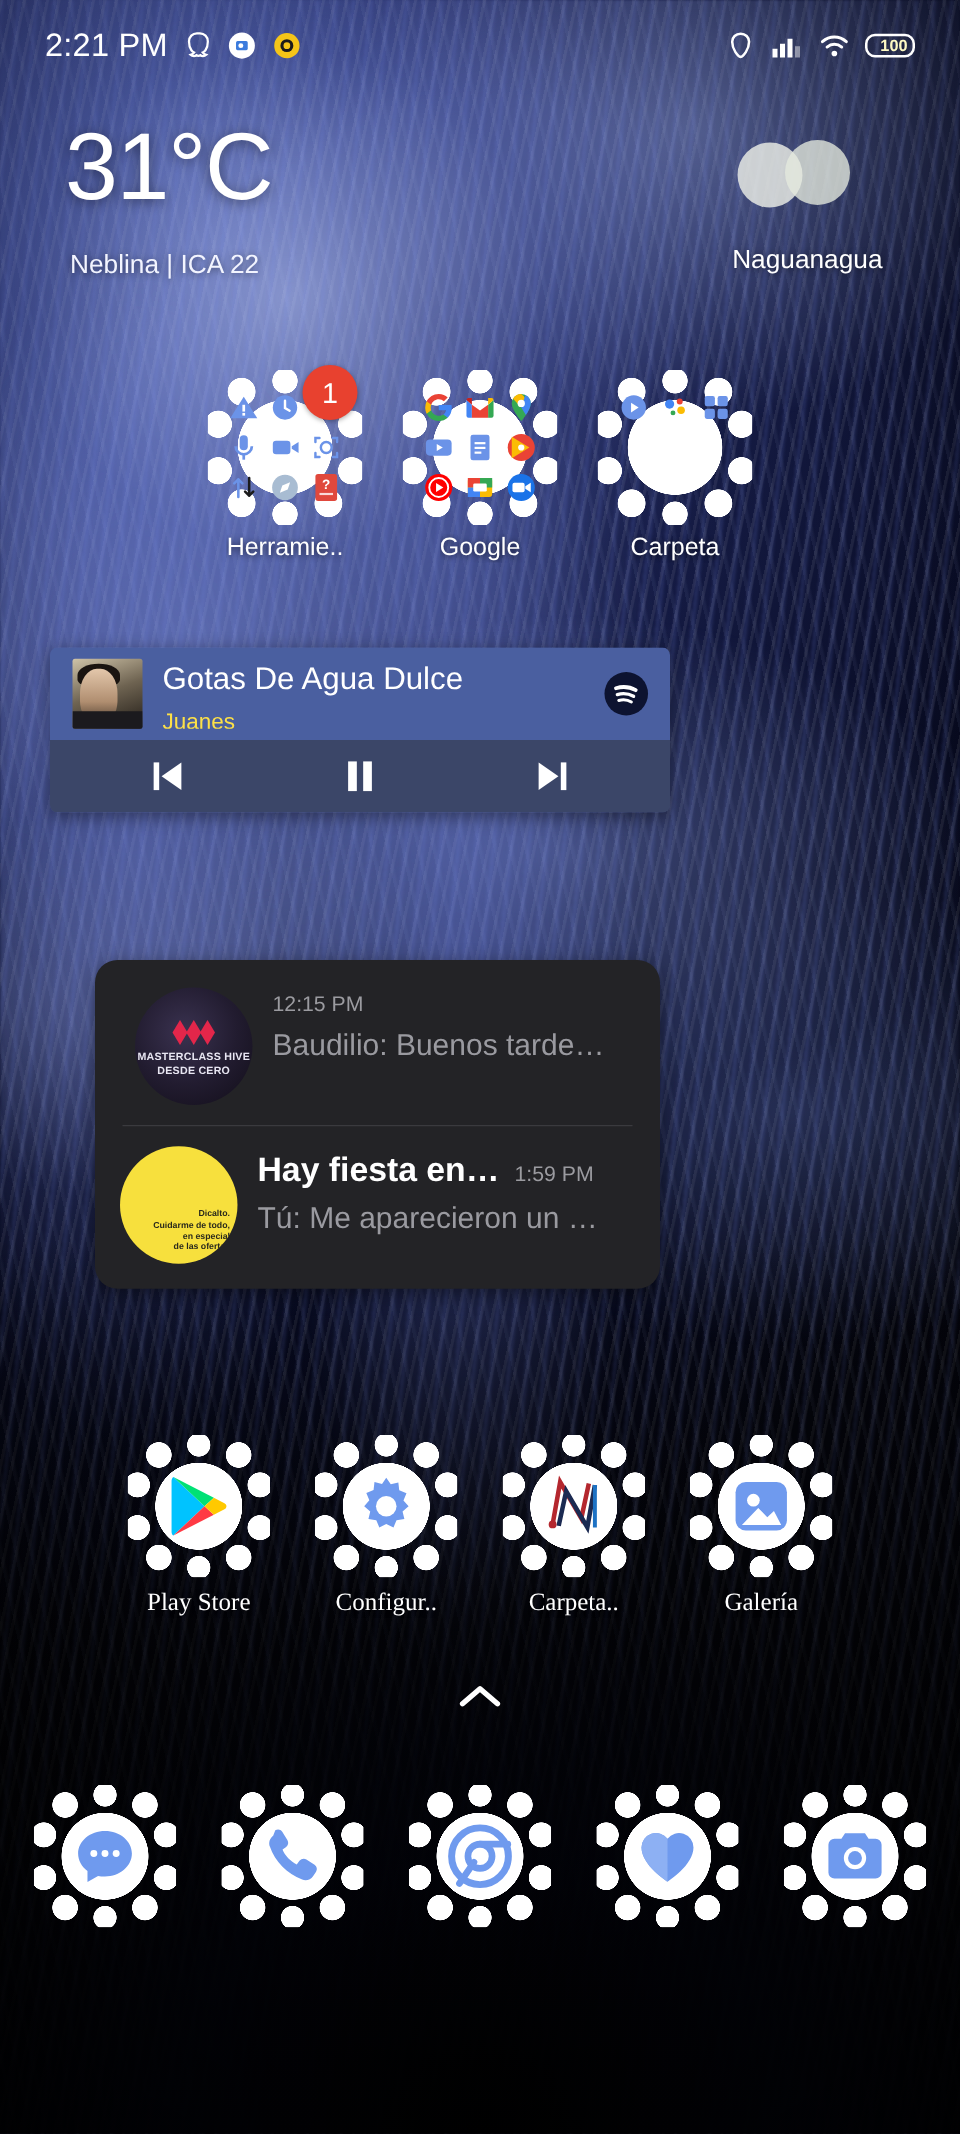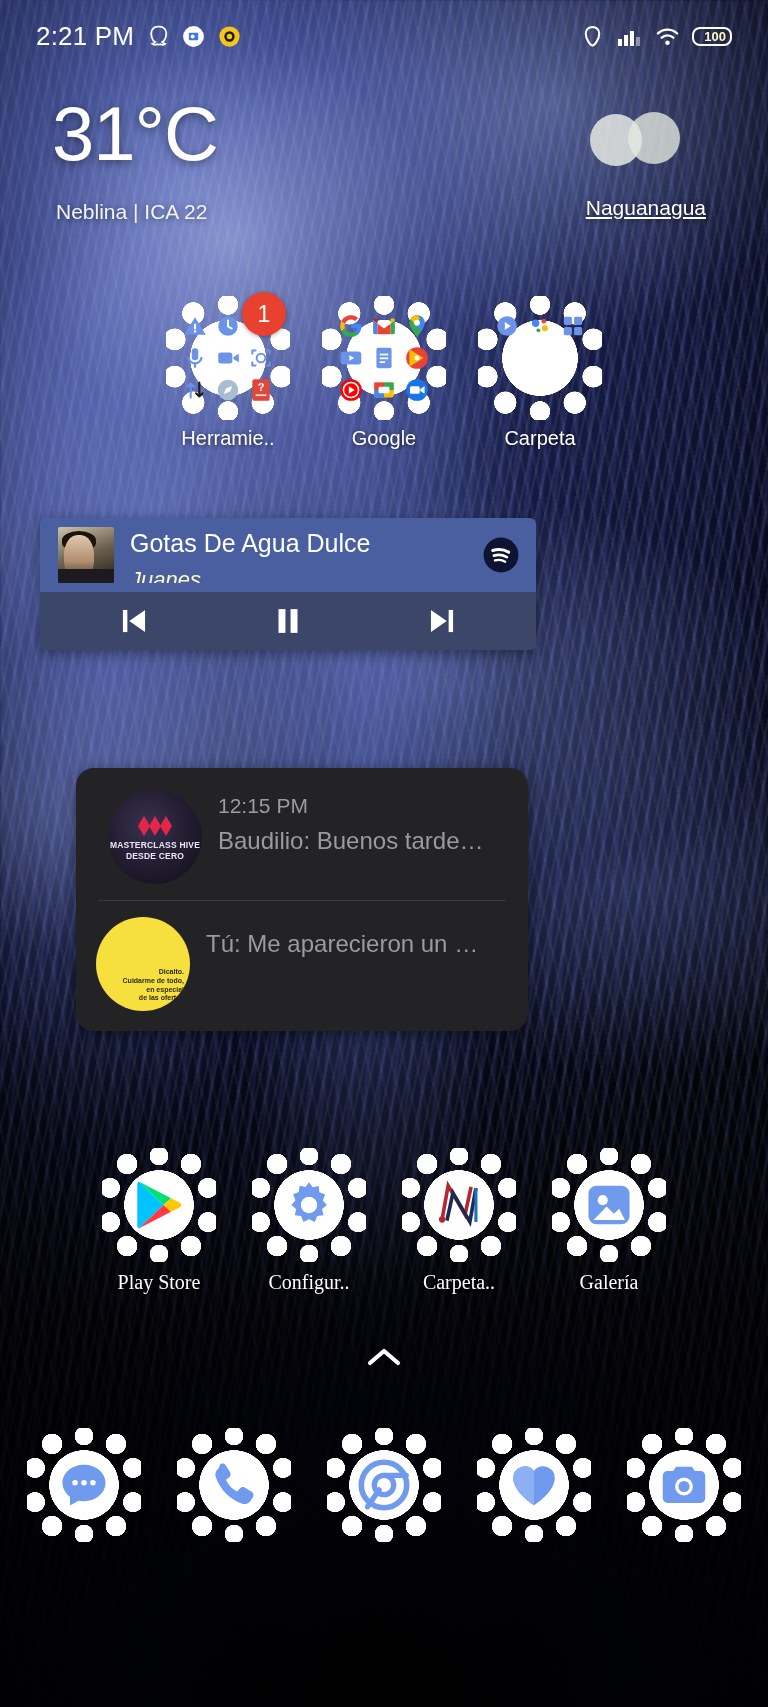--- a/index.html
+++ b/index.html
@@ -83,21 +83,21 @@
     font-size:76px; font-weight:300; letter-spacing:-1px; line-height:1;
     text-shadow:0 2px 10px rgba(0,0,0,.45);
   }
   #weather-cond {
     position:absolute; left:56px; top:104px;
     font-size:21px; font-weight:400; color:#f2f4ff;
     text-shadow:0 1px 6px rgba(0,0,0,.5);
   }
   #weather-city {
     position:absolute; right:62px; top:100px;
-    font-size:21px; color:#fff; text-shadow:0 1px 6px rgba(0,0,0,.5);text-decoration:underline;
+    font-size:21px; color:#fff; text-shadow:0 1px 6px rgba(0,0,0,.5);
   }
   #weather-icon {
     position:absolute; right:88px; top:14px; width:90px; height:56px;
   }
   #weather-icon .c {
     position:absolute; border-radius:50%;
     background:rgba(235,238,230,.82);
   }
   #weather-icon .c1 { left:0; top:4px; width:52px; height:52px; }
   #weather-icon .c2 { left:38px; top:2px; width:52px; height:52px; background:rgba(228,233,222,.78); }
@@ -183,21 +183,21 @@
   }
   #album-art .body {
     position:absolute; left:0; bottom:0; width:100%; height:14px; background:#1b1a1e;
   }
   #track-meta { flex:1; min-width:0; overflow:hidden; height:56px; position:relative; }
   #track-title {
     color:#fff; font-size:25px; font-weight:400; white-space:nowrap;
     overflow:hidden; text-overflow:clip; position:absolute; top:2px; left:0;
   }
   #track-artist {
-    color:#fef9c3; font-size:22px; white-space:nowrap; position:absolute; top:40px; left:0;font-style:italic;
+    color:#fde047; font-size:18px; white-space:nowrap; position:absolute; top:40px; left:0;
   }
   #spotify-logo { width:38px; height:38px; flex:none; }
   #music-controls {
     height:58px; background:#3b4668;
     display:flex; align-items:center; justify-content:center; gap:108px;
   }
   .ctl { width:46px; height:40px; display:flex; align-items:center; justify-content:center; cursor:pointer; }
 
   
   #notif-card {
@@ -222,21 +222,21 @@
   }
   .av-yellow .yl-txt {
     font-size:7px; color:#2a2a1c; text-align:right; line-height:1.25; font-weight:600;
   }
   .notif-body { flex:1; min-width:0; padding-top:4px; }
   .notif-row1 { display:flex; align-items:baseline; gap:12px; }
   .notif-title {
     color:#fff; font-size:27px; font-weight:700; white-space:nowrap;
     overflow:hidden; text-overflow:clip; max-width:232px;
   }
-  .notif-time { color:#9b9ba0; font-size:21px; white-space:nowrap; }
+  .notif-time { color:#9b9ba0; font-size:17px; white-space:nowrap; }
   .notif-preview {
     color:#9a9aa0; font-size:24px; margin-top:9px; white-space:nowrap;
     overflow:hidden; text-overflow:clip;
   }
   #notif-divider { height:1px; background:#3a3a3e; margin:6px 22px 0 22px; }
 
   
   .app-row { position:absolute; left:0; right:0; z-index:12; display:flex; justify-content:center; gap:8px; }
   #app-row-main { top:1148px;font-family:Liberation Serif, serif; }
   #dock-row { top:1428px; }
@@ -575,20 +575,24 @@
   <div class="notif">
     <div class="notif-avatar av-yellow">
       <span class="yl-txt">
         <span>Dicalto.</span><br>
         <span>Cuidarme de todo,</span><br>
         <span>en especial</span><br>
         <span>de las ofertas</span>
       </span>
     </div>
     <div class="notif-body">
+      <div class="notif-row1">
+        <span class="notif-title">Hay fiesta en…</span>
+        <span class="notif-time">1:59 PM</span>
+      </div>
       <div class="notif-preview">Tú: Me aparecieron un …</div>
     </div>
   </div>
 </div>
 
 <div class="app-row" id="app-row-main">
 
   <div class="app">
     <div class="app-tile">
       <div class="scallop"></div>

